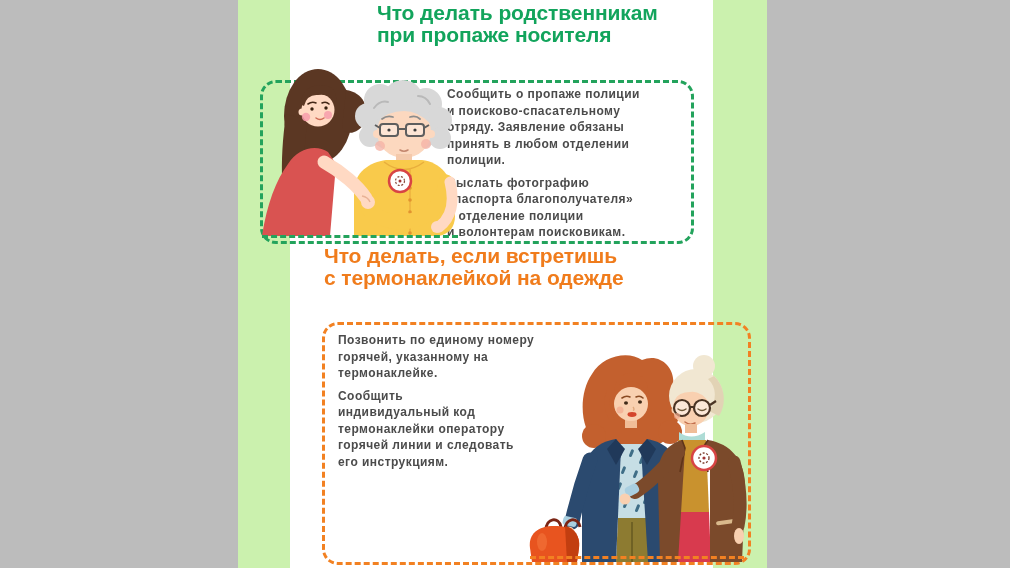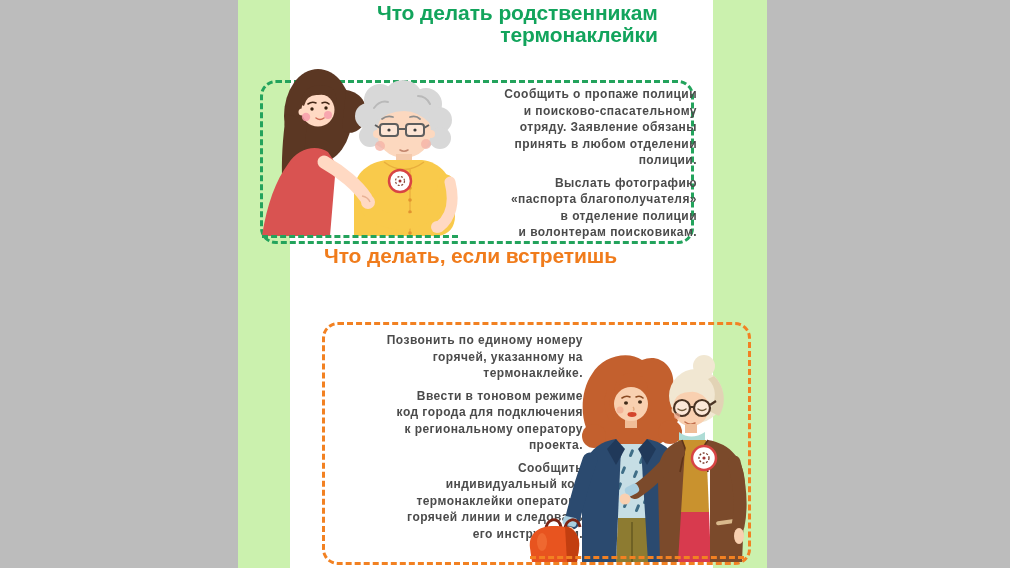--- a/index.html
+++ b/index.html
@@ -1,20 +1,19 @@
 <!DOCTYPE html>
 <html style="--backdrop: #bcbcbc; --sheet-green: #cbf1ae; --content-white: #ffffff; --title1-green: #12a45c; --title2-orange: #f07c1c; --box1-border: #23a35c; --box2-border: #f28122; --body-text: #4b4b4b;"><head>
 <meta charset="utf-8">
 <style>
   html,body{margin:0;padding:0;background:#9e9e9e;}
   .stage{
     position:relative;width:1010px;height:568px;overflow:hidden;
     background:var(--backdrop,#bcbcbc);
     font-family:"Liberation Sans","DejaVu Sans",sans-serif;
-    text-align:right;
   }
   .sheet{position:absolute;left:238px;top:0;width:529px;height:568px;background:var(--sheet-green,#cbf1ae);}
   .content-col{position:absolute;left:290px;top:0;width:423px;height:568px;background:var(--content-white,#fff);}
   .title{position:absolute;font-weight:800;font-size:21px;line-height:21.5px;letter-spacing:-0.1px;}
   .title-1{left:377px;top:2px;color:var(--title1-green,#12a45c);}
   .title-2{left:324px;top:245px;color:var(--title2-orange,#f07c1c);}
   .dash-box{position:absolute;border-radius:16px;background:transparent;z-index:1;}
   .box-1{left:260px;top:80px;width:428px;height:158px;border:3px dashed var(--box1-border,#23a35c);}
   .box-2{left:322px;top:322px;width:423px;height:237px;border:3px dashed var(--box2-border,#f28122);}
   .bottom-line{position:absolute;height:0;z-index:4;}
@@ -34,21 +33,21 @@
 </head>
 <body>
 
 <div class="stage">
 
   <div class="sheet"></div>
   <div class="content-col"></div>
 
   <div class="title title-1">
     <div>Что делать родственникам</div>
-    <div>термонаклейки</div>
+    <div>при пропаже носителя</div>
   </div>
 
   <div class="dash-box box-1"></div>
 
   <div class="body-text text-1">
     <p class="para">Сообщить о пропаже полиции
 и поисково-спасательному
 отряду. Заявление обязаны
 принять в любом отделении
 полиции.</p>
@@ -134,32 +133,29 @@
 
     <g>
       <path d="M 66,98 C 84,108 100,122 108,134" stroke="#ffd9c3" stroke-width="13" fill="none" stroke-linecap="round"></path>
       <circle cx="110" cy="138" r="7" fill="#ffd9c3"></circle>
       <path d="M 104,132 q 6,1 8,6" stroke="#e8b296" stroke-width="1.4" fill="none"></path>
     </g>
   </svg>
 
   <div class="title title-2">
     <div>Что делать, если встретишь</div>
+    <div>с термонаклейкой на одежде</div>
   </div>
 
   <div class="dash-box box-2"></div>
 
   <div class="body-text text-2">
     <p class="para">Позвонить по единому номеру
 горячей, указанному на
 термонаклейке.</p>
-    <p class="para">Ввести в тоновом режиме
-код города для подключения
-к региональному оператору
-проекта.</p>
     <p class="para">Сообщить
 индивидуальный код
 термонаклейки оператору
 горячей линии и следовать
 его инструкциям.</p>
   </div>
 
   <svg class="illu illu-2" width="232" height="210" viewBox="0 0 232 210">
     <g>
 

